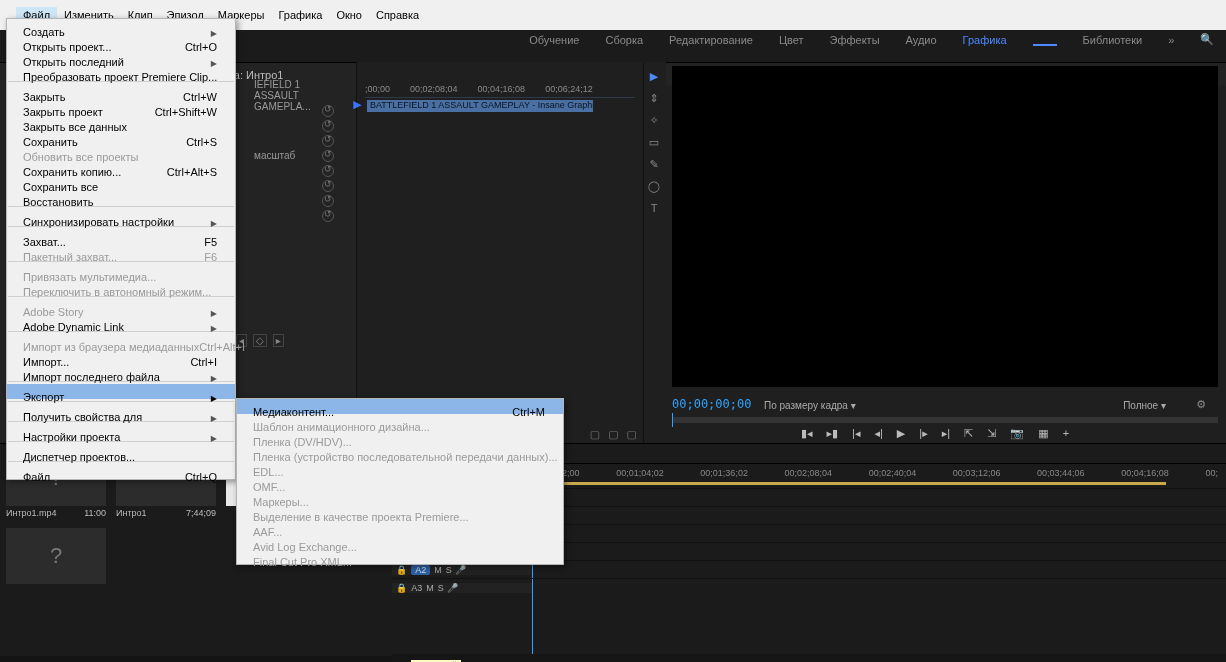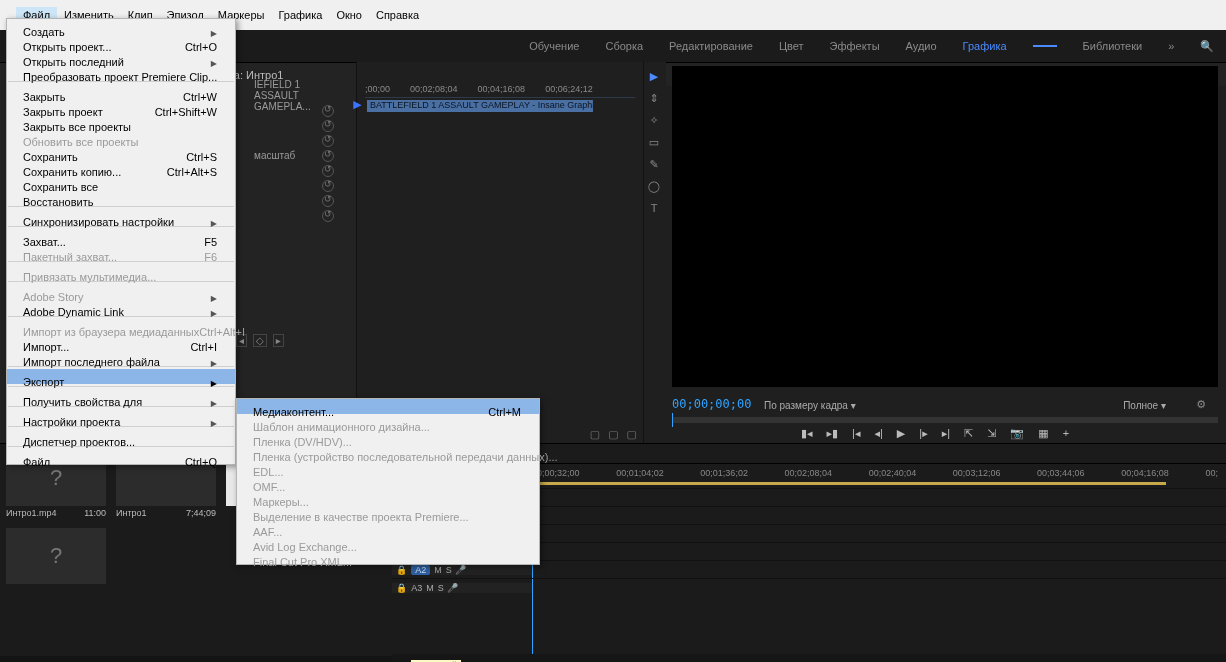--- a/index.html
+++ b/index.html
@@ -4,21 +4,21 @@
 <style>
   * { margin: 0; padding: 0; box-sizing: border-box; font-family: "Segoe UI", Tahoma, sans-serif; }
   body { width: 1226px; height: 662px; background: #1d1d1d; color: #c8c8c8; font-size: 11px; overflow: hidden; position: relative; }
 
   
   .menubar { height: 30px; background: #f0f0f0; color: #000; display: flex; align-items: center; padding: 0 16px; font-size: 11px; }
   .menubar .mitem { padding: 2px 7px; cursor: default; }
   .menubar .mitem.selected { background: #cde6f7; }
 
   
-  .wsrow { height: 28px; background: #1b1b1b; display: flex; align-items: center; padding: 16px 12px; gap: 26px; color: #8a8a8a; font-size: 11px; }
+  .wsrow { height: 28px; background: #1b1b1b; display: flex; align-items: flex-end; padding: 16px 12px; gap: 26px; color: #8a8a8a; font-size: 11px; }
   .wsrow .home { display:flex; gap:8px; }
   .wsrow .spacer { flex: 1; }
   .wstab { cursor: default; }
   .wstab.active { color: #4b8bff; }
   .wsrow .accent { width: 24px; height: 2px; background: #4b8bff; }
   .wsrow .glass::before { content: "\1F50D"; font-size:11px; color:#8a8a8a; }
 
   
   .panelbar { height: 24px; background: #232323; display: flex; align-items: center; padding: 0 8px; font-size: 11px; color: #bdbdbd; gap: 10px; border-top: 1px solid #000; }
   .panelbar .hl { color: #d6d6d6; }
@@ -95,21 +95,21 @@
   
   .dropdown { position: absolute; background: #f0f0f0; color: #000; font-size: 11px; box-shadow: 2px 2px 6px rgba(0,0,0,.4); z-index: 100; border:1px solid #b5b5b5;}
   .dropdown .mi { display:flex; justify-content:space-between; align-items:center; padding: 13px 18px 2px 16px; height:15px; white-space:nowrap; }
   .dropdown .mi.sep { height:1px; padding:0; margin:2px 1px; background:#cfcfcf; }
   .dropdown .mi.disabled { color:#9a9a9a; }
   .dropdown .mi.highlight { background:#8cb5e8; }
   .dropdown .mi .arrow::after{ content:"\25B6"; font-size:8px; color:#555; }
   .dropdown .mi.highlight .arrow::after{ color:#000; }
 
   #dd-file { left: 6px; top: 18px; width: 230px; }
-  #dd-export { left: 236px; top: 398px; width: 304px; }
+  #dd-export { left: 236px; top: 398px; width: 328px; }
 
   
   .midfoot{ position:absolute; left:0; right:0; bottom:0; height:18px; display:flex; align-items:center; justify-content:flex-end; gap:8px; padding:0 6px; color:#777;}
   .midfoot span::before{content:"\25A2";}
 
   .tbar-right-tools{ position:absolute; top:2px; left:0; bottom:0; width:22px;}
 </style>
 </head>
 <body>
 
@@ -412,31 +412,31 @@
     <div class="mi sep"></div>
     <div class="mi">
       <span>Закрыть</span>
       <span>Ctrl+W</span>
     </div>
     <div class="mi">
       <span>Закрыть проект</span>
       <span>Ctrl+Shift+W</span>
     </div>
     <div class="mi">
-      <span>Закрыть все проекты</span>
-      <span></span>
-    </div>
-    <div class="mi disabled">
-      <span>Обновить все проекты</span>
+      <span>Закрыть все данных</span>
       <span></span>
     </div>
     <div class="mi">
       <span>Сохранить</span>
       <span>Ctrl+S</span>
     </div>
+    <div class="mi disabled">
+      <span>Обновить все проекты</span>
+      <span></span>
+    </div>
     <div class="mi">
       <span>Сохранить копию...</span>
       <span>Ctrl+Alt+S</span>
     </div>
     <div class="mi">
       <span>Сохранить все</span>
       <span></span>
     </div>
     <div class="mi">
       <span>Восстановить</span>
@@ -452,20 +452,24 @@
       <span>Захват...</span>
       <span>F5</span>
     </div>
     <div class="mi disabled">
       <span>Пакетный захват...</span>
       <span>F6</span>
     </div>
     <div class="mi sep"></div>
     <div class="mi disabled">
       <span>Привязать мультимедиа...</span>
+      <span></span>
+    </div>
+    <div class="mi disabled">
+      <span>Переключить в автономный режим...</span>
       <span></span>
     </div>
     <div class="mi sep"></div>
     <div class="mi disabled">
       <span>Adobe Story</span>
       <span class="arrow"></span>
     </div>
     <div class="mi">
       <span>Adobe Dynamic Link</span>
       <span class="arrow"></span>

